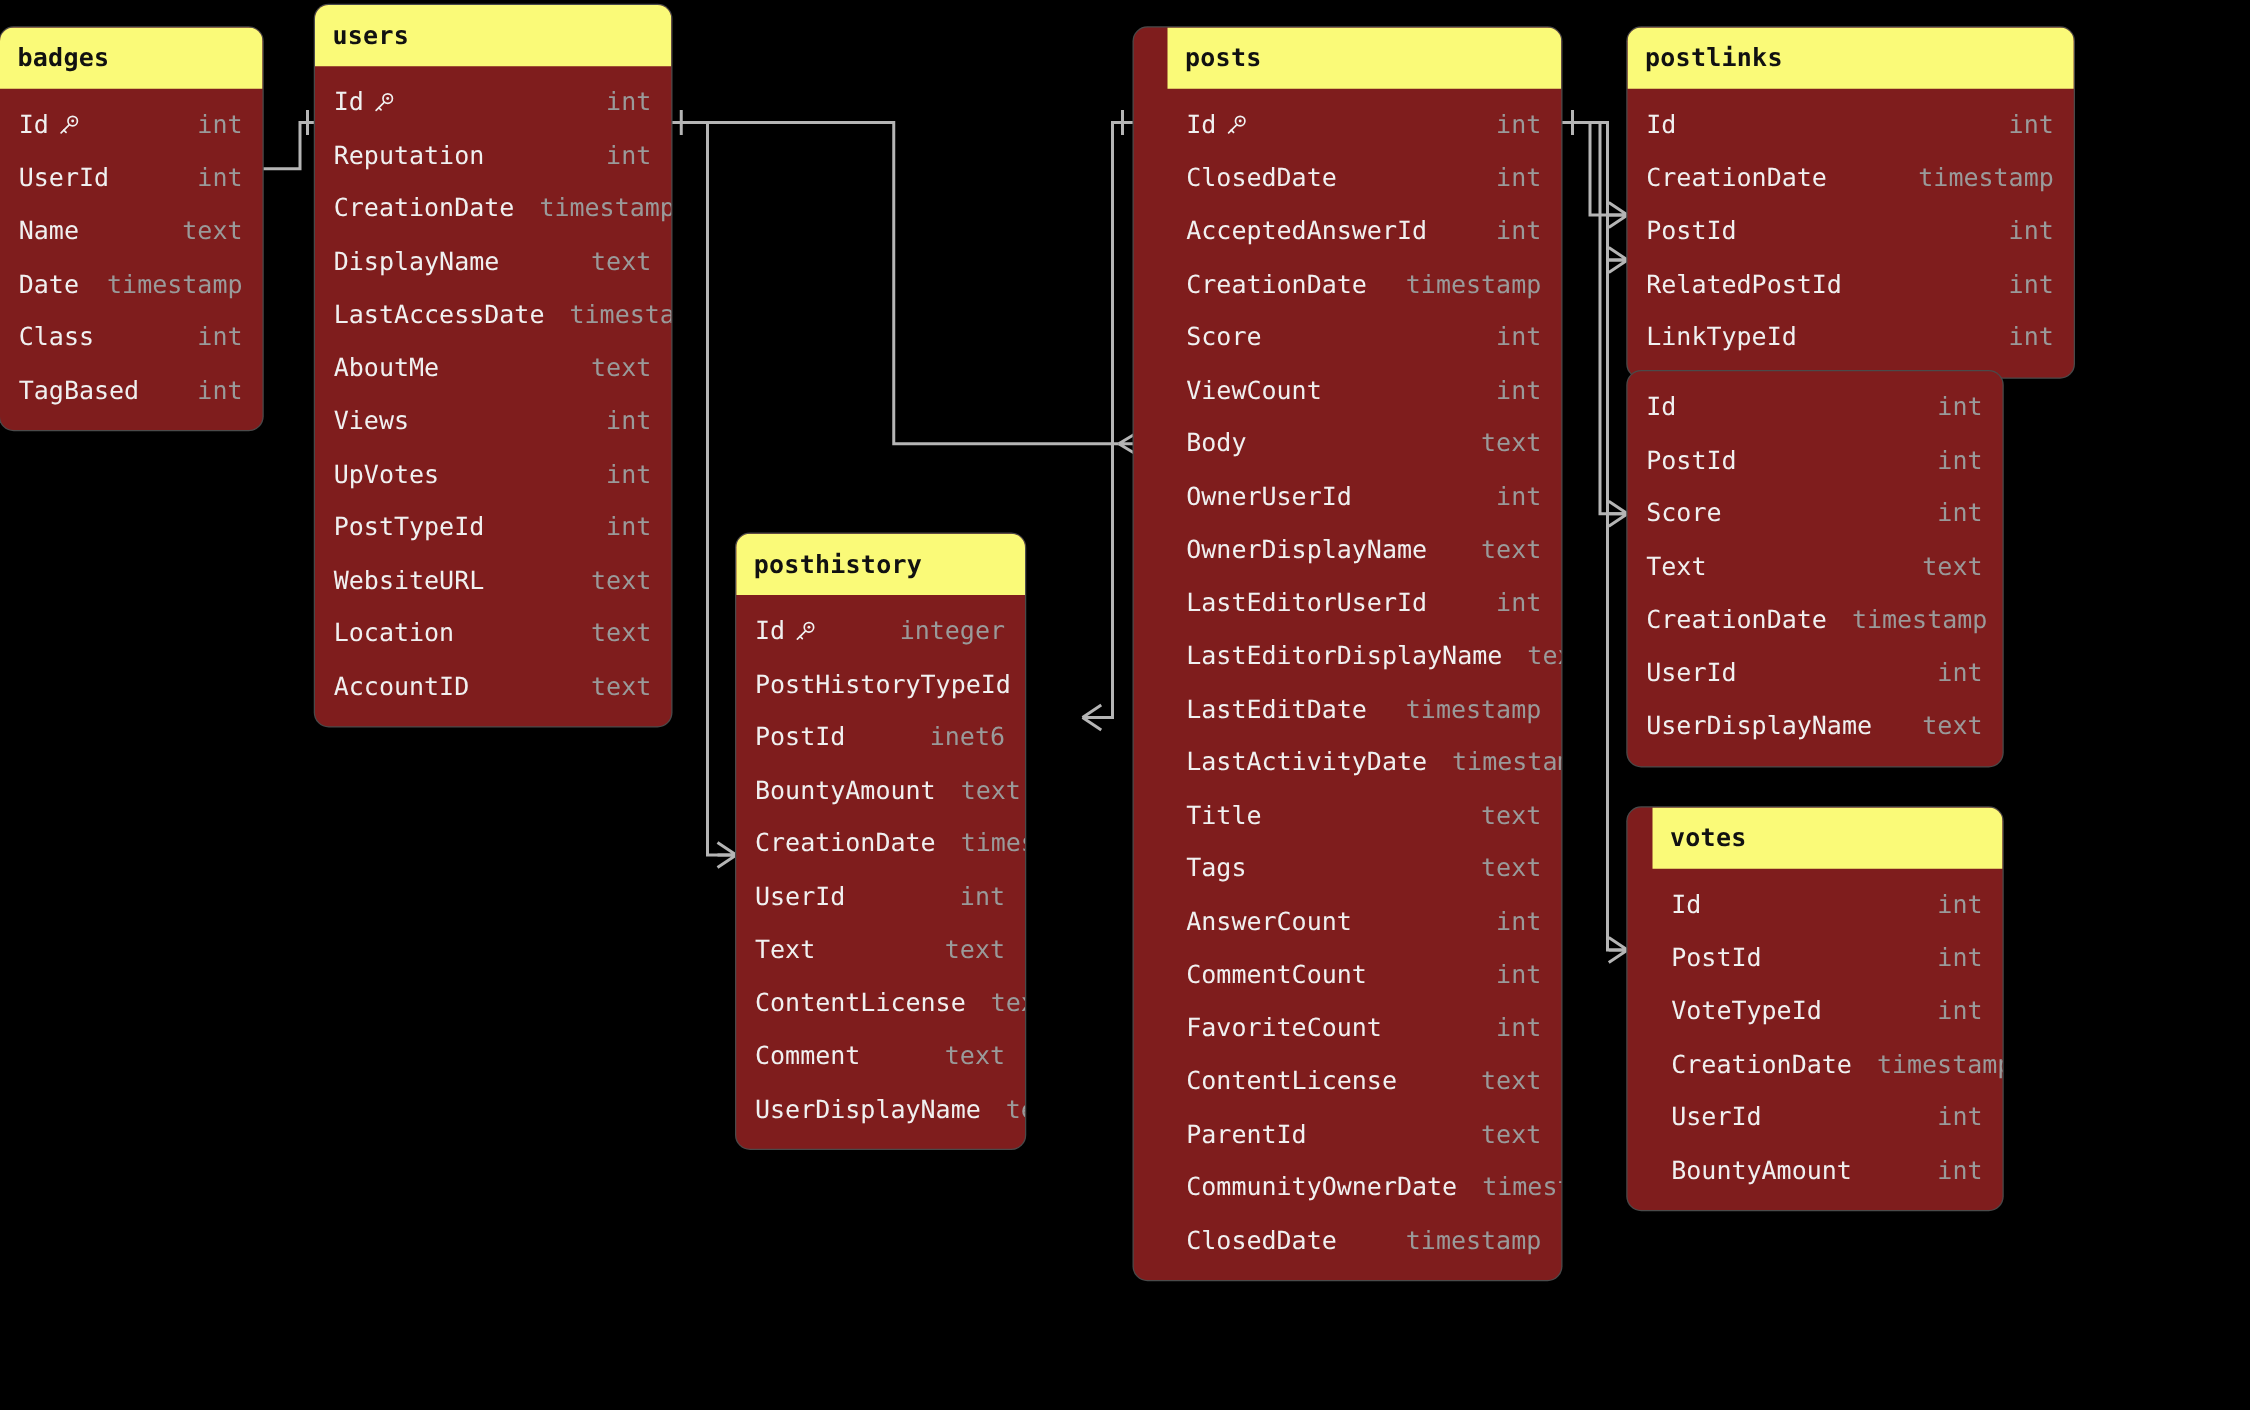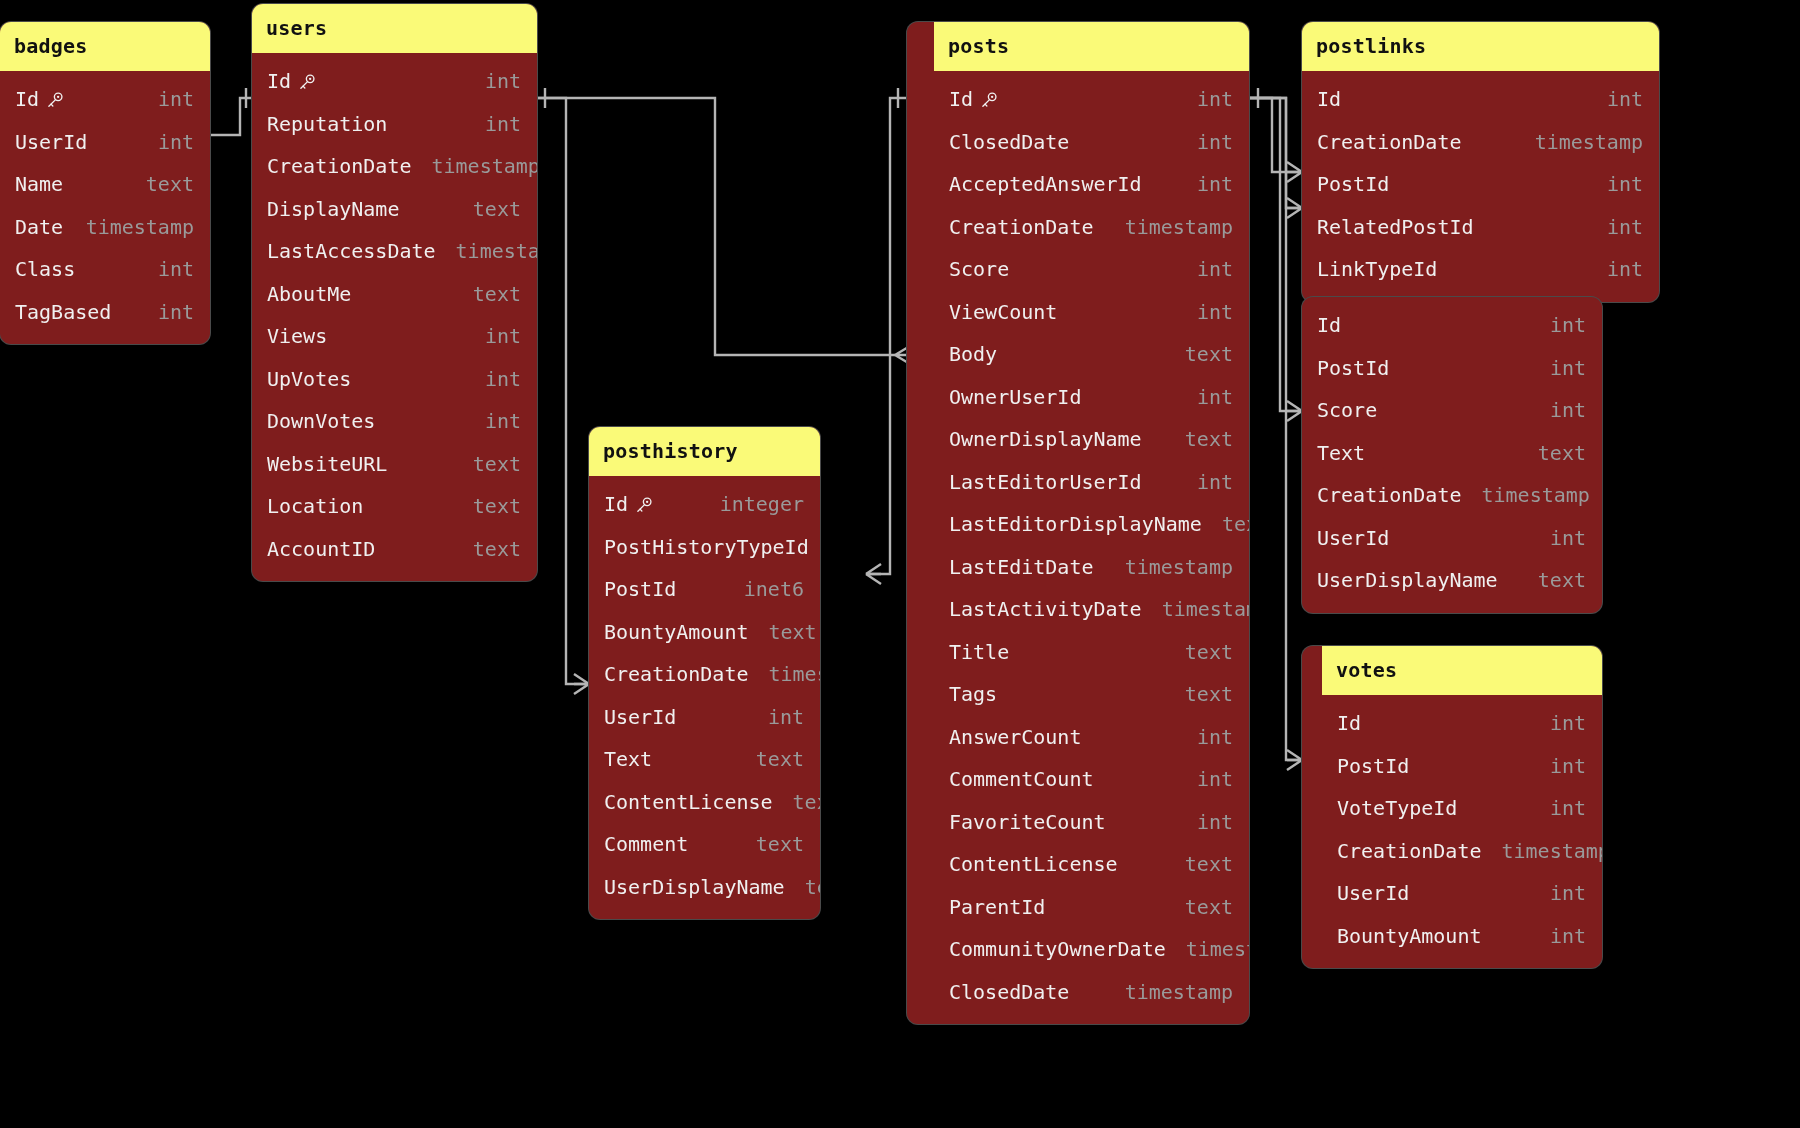--- a/index.html
+++ b/index.html
@@ -231,21 +231,21 @@
             <span class="field-type">int</span>
           </div>
           <div class="field-row">
             <span class="field-name">
               <span>UpVotes</span>
             </span>
             <span class="field-type">int</span>
           </div>
           <div class="field-row">
             <span class="field-name">
-              <span>DownVotes</span>
+              <span>PostTypeId</span>
             </span>
             <span class="field-type">int</span>
           </div>
           <div class="field-row">
             <span class="field-name">
               <span>WebsiteURL</span>
             </span>
             <span class="field-type">text</span>
           </div>
           <div class="field-row">

